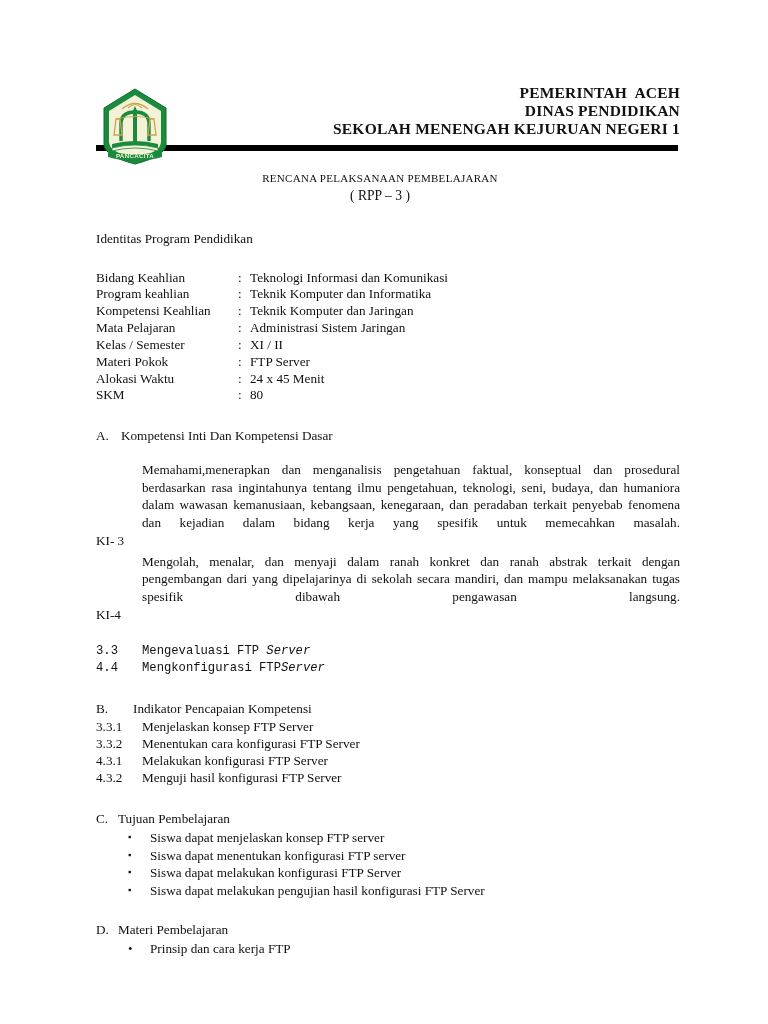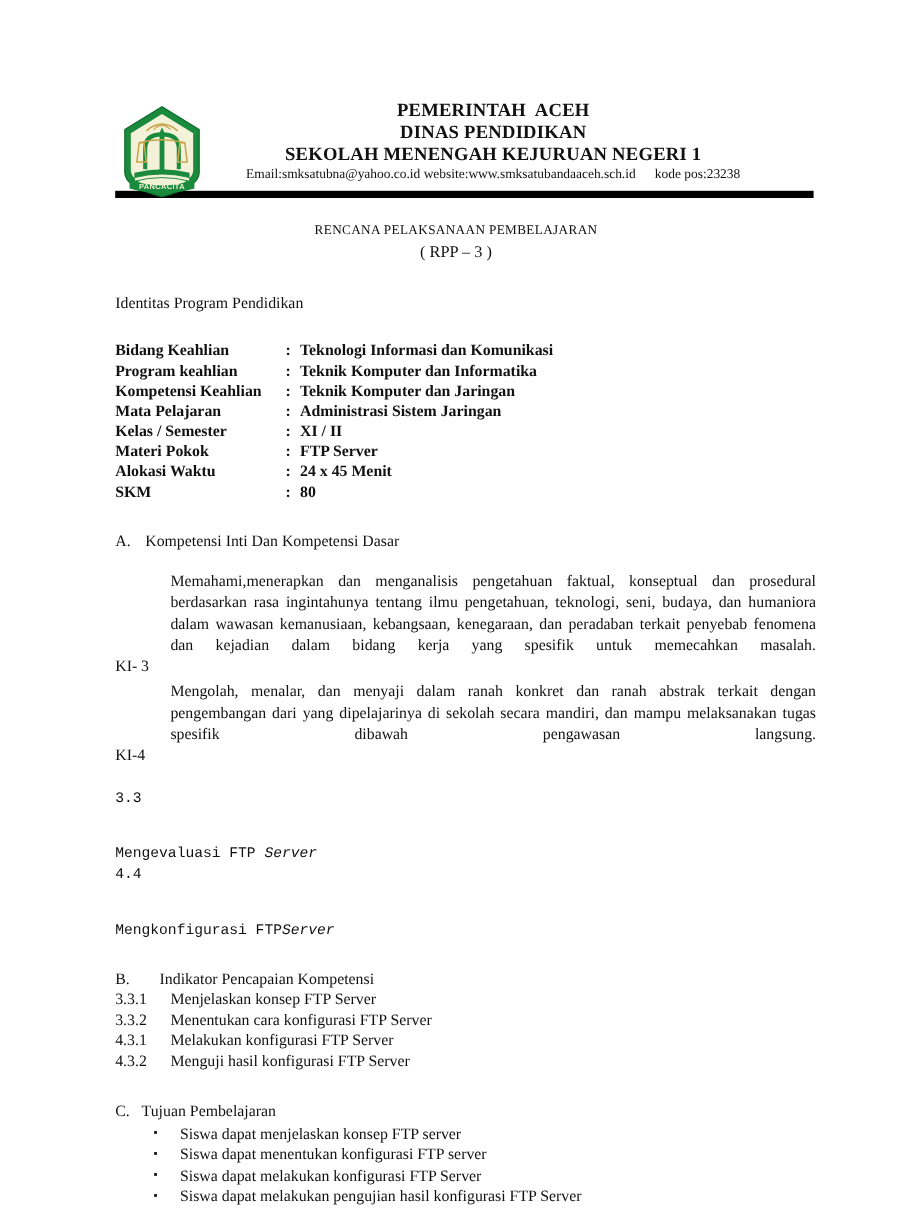--- a/index.html
+++ b/index.html
@@ -41,20 +41,21 @@
 
   .head-lines {
     text-align: center;
     margin-left: 46px;
   }
   .head-line-1, .head-line-2, .head-line-3 {
     font-weight: bold;
     line-height: 1.16;
     letter-spacing: 0.2px;
     white-space: pre;
+    text-align: right;
   }
   .head-line-1 { font-size: 15.5px; }
   .head-line-2 { font-size: 15.5px; }
   .head-line-3 { font-size: 15.5px; }
   .head-line-4, .head-line-5 {
     font-size: 11.2px;
     line-height: 1.3;
     font-weight: normal;
   }
   .head-line-5 .kodepos { margin-left: 16px; }
@@ -88,21 +89,20 @@
   .ident-table {
     margin-top: 22px;
     border-collapse: collapse;
   }
   .ident-table td {
     padding: 0;
     font-size: 13.2px;
     line-height: 1.275;
     vertical-align: top;
     white-space: nowrap;
-    font-weight: bold;
   }
   .ident-table td.lbl { width: 140px; padding-right: 2px; }
   .ident-table td.sep { width: 9px; }
   .ident-table td.val { padding-left: 3px; }
 
   .sec-head {
     margin-top: 23px;
     display: flex;
   }
   .sec-head .letter { width: 25px; flex: 0 0 25px; }
@@ -138,21 +138,20 @@
     width: 100%;
   }
 
   
   .kd-block { margin-top: 19px; }
   .kd-row {
     display: flex;
     font-family: "Liberation Mono", "DejaVu Sans Mono", monospace;
     font-size: 12.2px;
     line-height: 1.45;
-    flex-direction: column;
   }
   .kd-num { flex: 0 0 46px; width: 46px; }
   .kd-text .it { font-style: italic; }
 
   
   .ind-list { margin-top: 1px; }
   .ind-row { display: flex; line-height: 1.285; align-items: center; }
   .ind-num { flex: 0 0 46px; width: 46px; }
 
   
@@ -210,21 +209,20 @@
 
         <path d="M10 64 Q37 73 64 64 L64 71 Q37 79 10 71 Z" fill="#1a8a3c"></path>
         <text x="37" y="71.5" text-anchor="middle" font-family="Liberation Sans, sans-serif" font-size="6.2" font-weight="bold" fill="#f3f1d8" letter-spacing="0.3">PANCACITA</text>
       </svg>
     </div>
 
     <div class="head-lines">
       <div class="head-line-1">PEMERINTAH  ACEH</div>
       <div class="head-line-2">DINAS PENDIDIKAN</div>
       <div class="head-line-3">SEKOLAH MENENGAH KEJURUAN NEGERI 1</div>
-      <div class="head-line-5"><span>Email:smksatubna@yahoo.co.id website:www.smksatubandaaceh.sch.id</span><span class="kodepos">kode pos:23238</span></div>
     </div>
   </div>
 
   <div class="rule-bar"></div>
 
   <div class="content">
 
     <div class="doc-title">
       <div class="t1">RENCANA PELAKSANAAN PEMBELAJARAN</div>
       <div class="t2">( RPP – 3 )</div>

